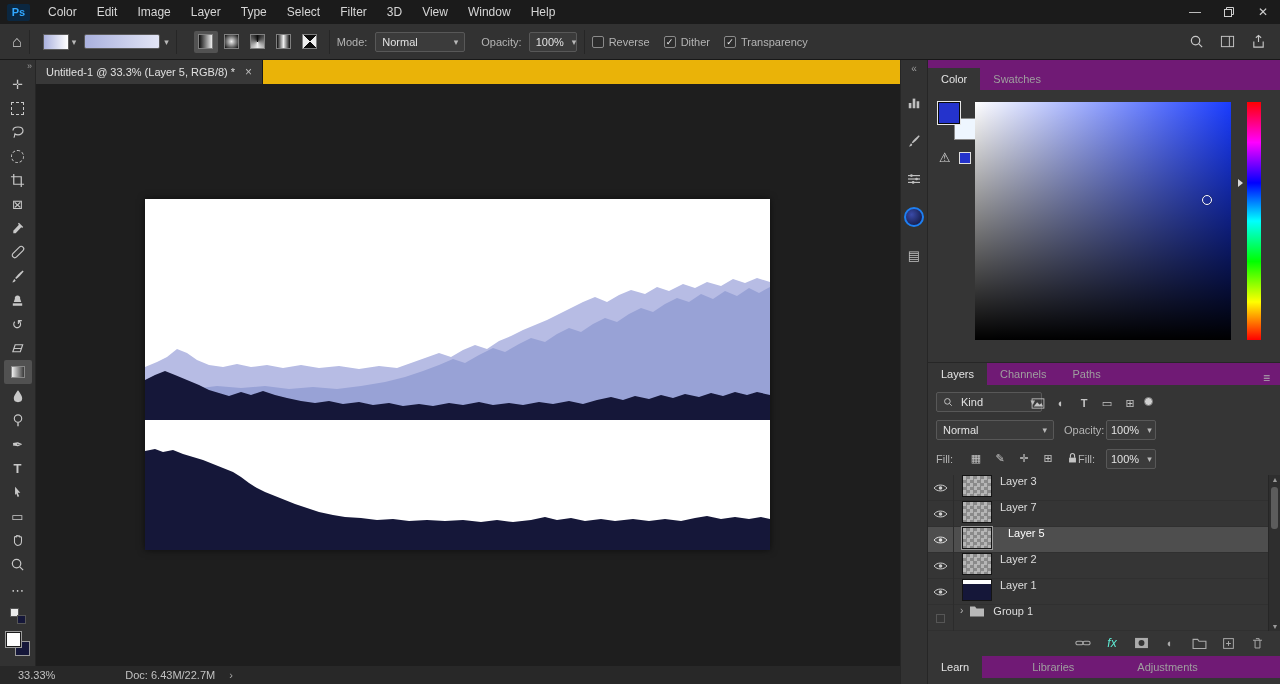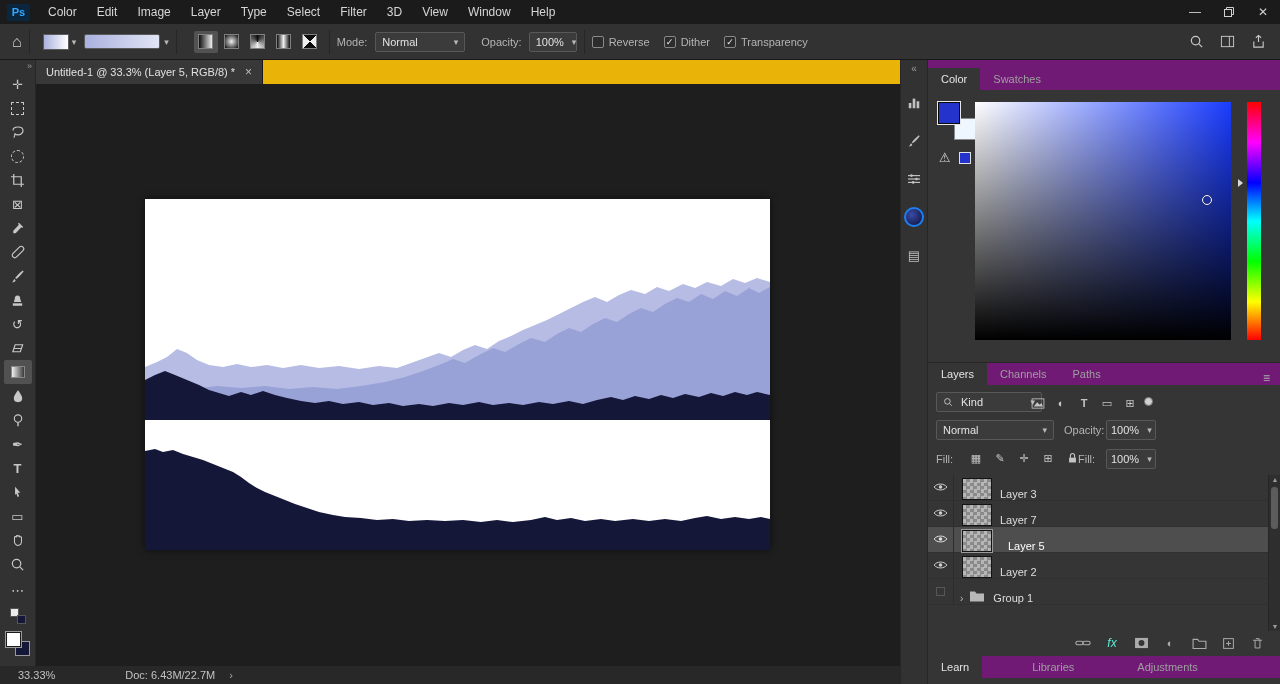--- a/index.html
+++ b/index.html
@@ -126,21 +126,21 @@
   .lock-lbl { position:absolute; left:8px; top:90px; }
   .lock-icons { position:absolute; left:40px; top:86px; display:flex; gap:8px; align-items:center; height:18px; }
   .lock-icons .li { width:16px; height:16px; display:flex; align-items:center; justify-content:center; color:#c4c4c4; font-size:11px; }
   .fill-lbl { position:absolute; left:150px; top:90px; }
   .fill-dd { position:absolute; left:178px; top:86px; width:50px; padding:0 4px; }
   .filter-icons { position:absolute; left:102px; top:31px; display:flex; gap:7px; align-items:center; height:18px; }
   .filter-icons .fi { width:16px; height:16px; display:flex; align-items:center; justify-content:center; color:#c4c4c4; font-size:11px; }
   .filter-toggle { position:absolute; left:216px; top:34px; width:9px; height:9px; border-radius:50%; background:#d0d0d0; border:1px solid #777; }
 
   .layer-list { position:absolute; left:0; top:112px; width:340px; }
-  .layer-row { display:flex; align-items:flex-end; height:26px; border-bottom:1px solid #303030; }
+  .layer-row { display:flex; align-items:flex-start; height:26px; border-bottom:1px solid #303030; }
   .layer-row.selected { background:#4e4e4e; }
   .eye-cell { width:26px; height:26px; display:flex; align-items:center; justify-content:center; border-right:1px solid #2c2c2c; flex:none; }
   .thumb { width:30px; height:22px; border:1px solid #141414; margin-left:8px; flex:none; }
   .checker { background:conic-gradient(#8a8a8a 25%,#b6b6b6 0 50%,#8a8a8a 0 75%,#b6b6b6 0) 0 0/7px 7px; }
   .thumb-l1 { background:linear-gradient(#ffffff 0 20%, var(--navy) 20% 100%); }
   .layer-name { margin-left:8px; color:#dedede; }
   .disclosure { color:#b8b8b8; margin-left:6px; font-size:10px; }
   .folder-ico { margin-left:6px; }
   .empty-eye { width:9px; height:9px; border:1px solid #565656; }
 
@@ -551,20 +551,30 @@
             <svg width="15" height="10" viewBox="0 0 16 11">
                 <path d="M1,5.5 C4,1.2 12,1.2 15,5.5 C12,9.8 4,9.8 1,5.5 Z" fill="none" stroke="#cfcfcf" stroke-width="1.1"></path>
                 <circle cx="8" cy="5.5" r="2" fill="#cfcfcf"></circle>
               </svg>
           </span>
           <span class="thumb checker"></span>
           <span class="layer-name">Layer 2</span>
         </div>
         <div class="layer-row">
           <span class="eye-cell">
+            <svg width="15" height="10" viewBox="0 0 16 11">
+                <path d="M1,5.5 C4,1.2 12,1.2 15,5.5 C12,9.8 4,9.8 1,5.5 Z" fill="none" stroke="#cfcfcf" stroke-width="1.1"></path>
+                <circle cx="8" cy="5.5" r="2" fill="#cfcfcf"></circle>
+              </svg>
+          </span>
+          <span class="thumb thumb-l1"></span>
+          <span class="layer-name">Layer 1</span>
+        </div>
+        <div class="layer-row">
+          <span class="eye-cell">
               <span class="empty-eye"></span>
             </span>
           <span class="disclosure">›</span>
           <span class="folder-ico">
             <svg width="16" height="12" viewBox="0 0 16 12">
                 <path d="M1,1.5 h5 l1.5,2 H15 v8 H1 Z" fill="#b8b8b8"></path>
               </svg>
           </span>
           <span class="layer-name">Group 1</span>
         </div>

